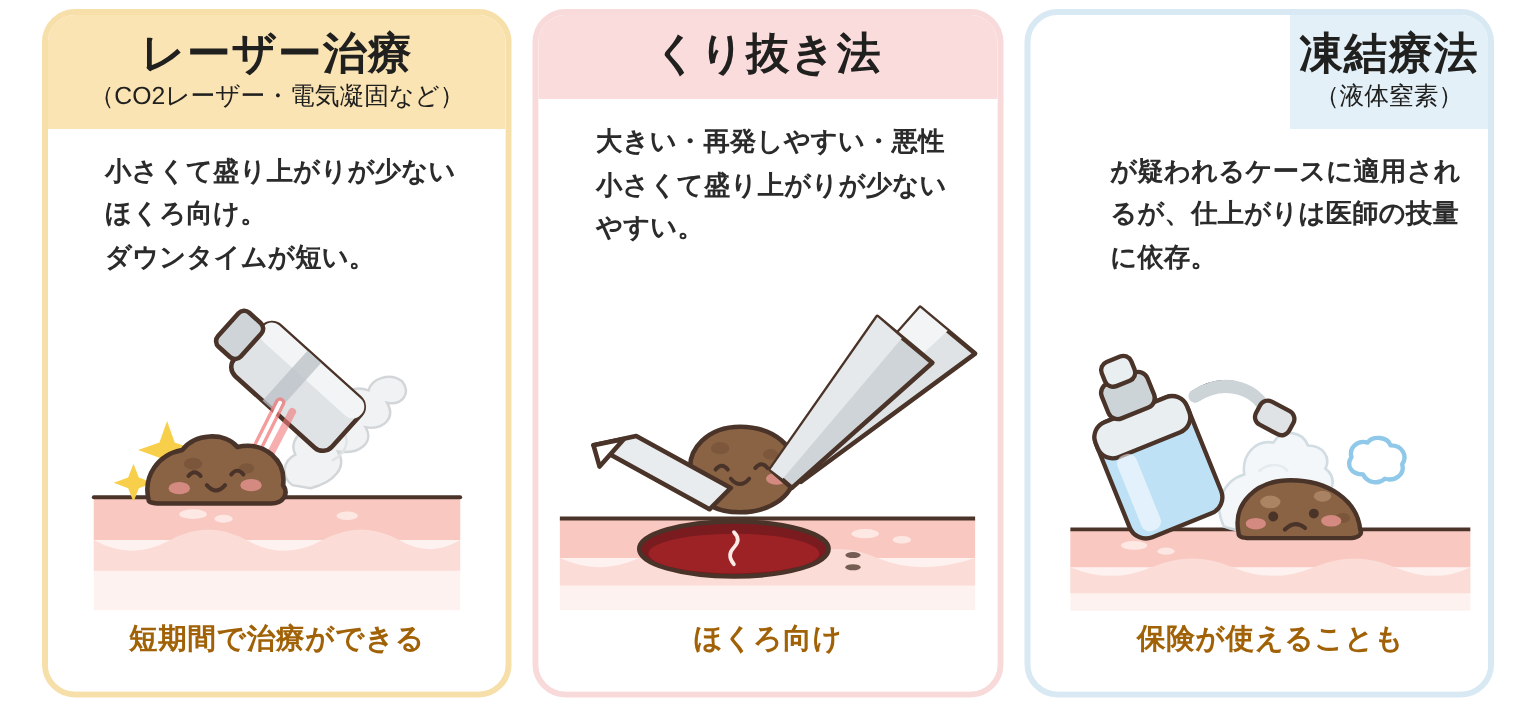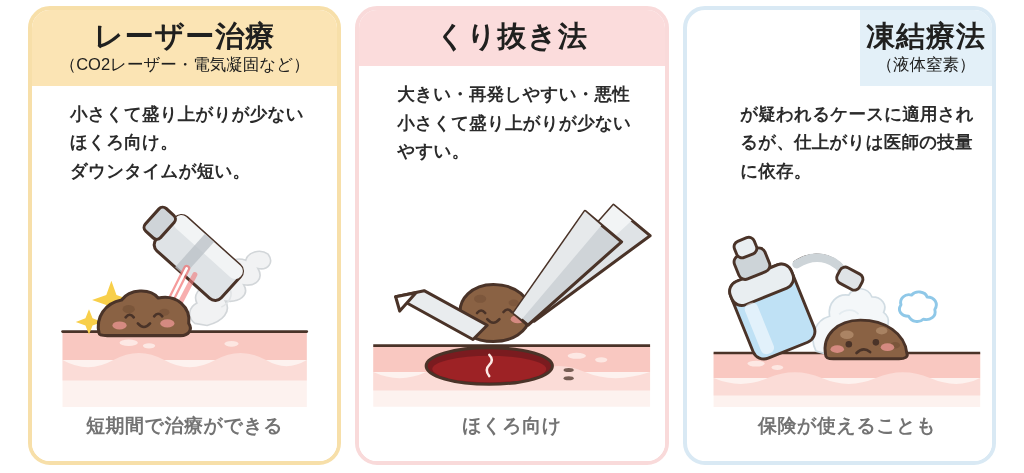--- a/index.html
+++ b/index.html
@@ -91,21 +91,21 @@
     top: 0;
     width: 100%;
     height: 100%;
     display: block;
   }
 
   .caption {
     text-align: center;
     font-size: 19px;
     font-weight: bold;
-    color: #737373;
+    color: #a16207;
     letter-spacing: 0.5px;
     padding-bottom: 22px;
     padding-top: 2px;
   }
 </style>
 </head>
 <body>
 
 <div class="board">
 

